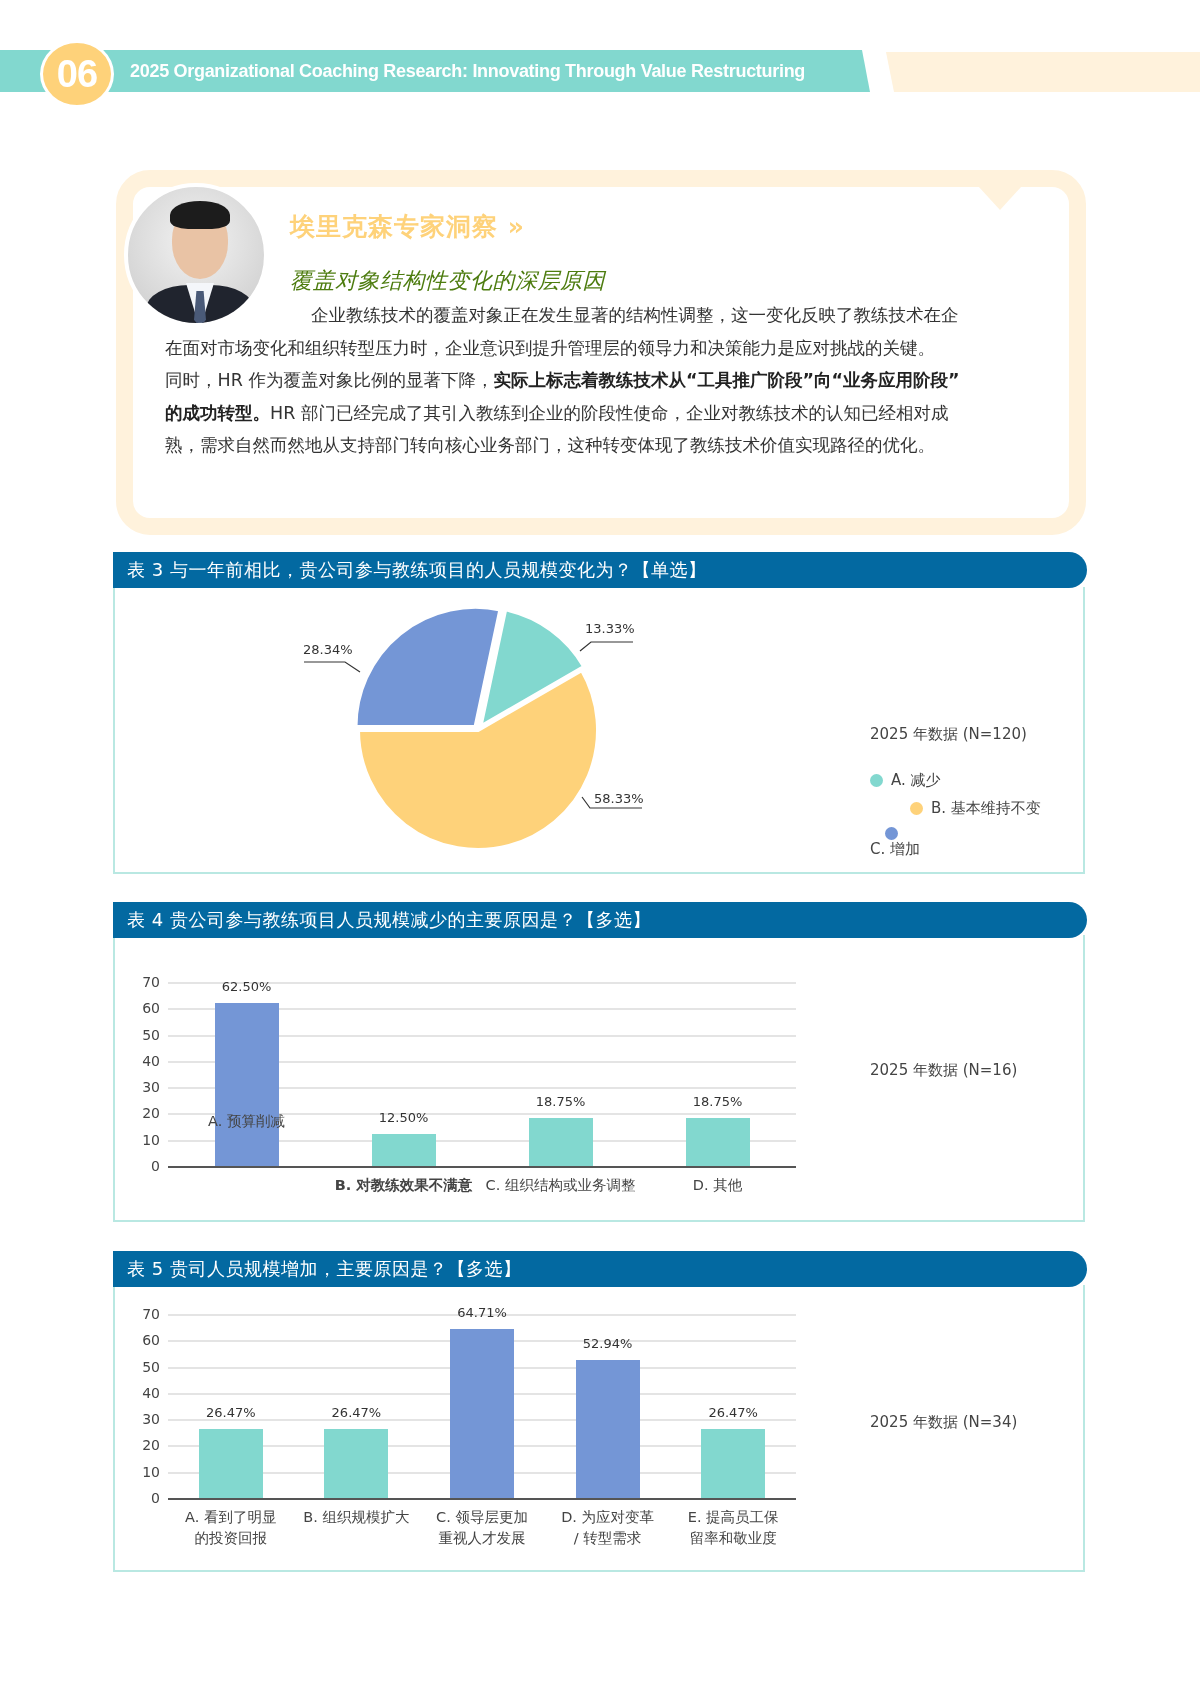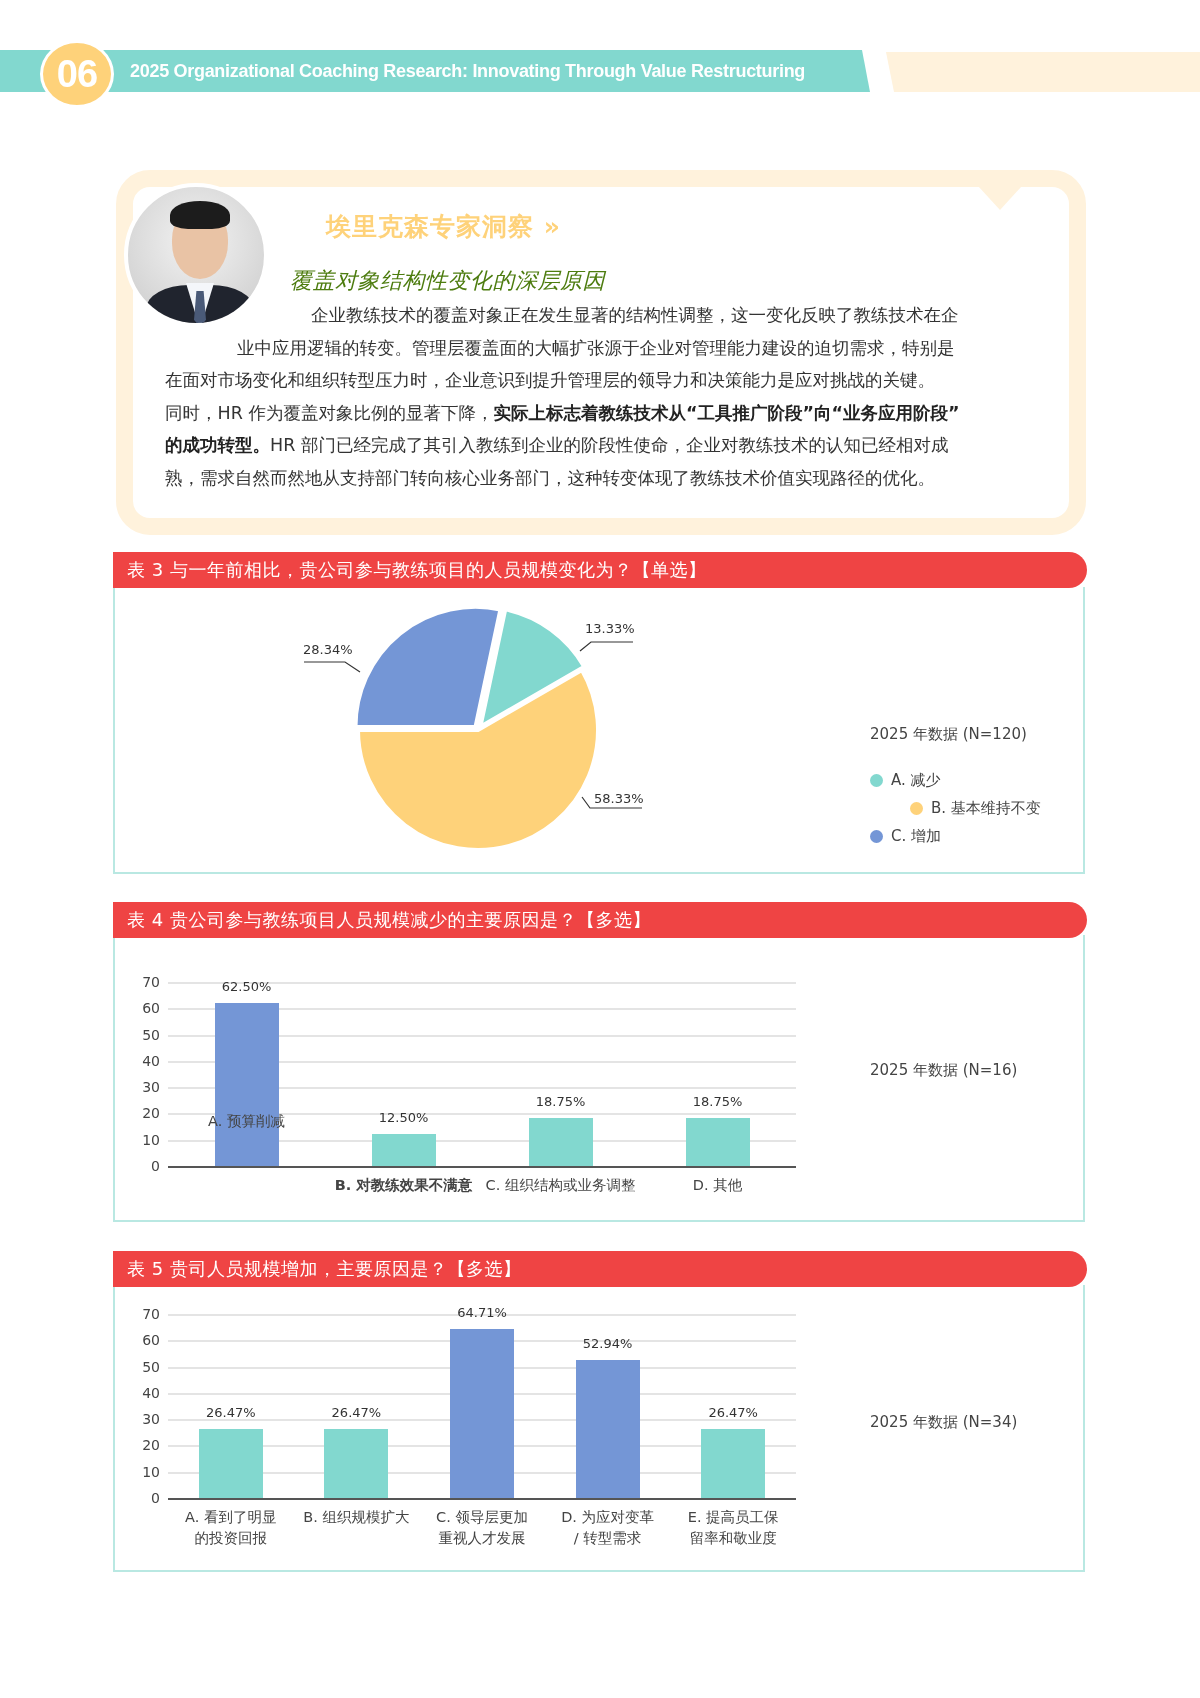--- a/index.html
+++ b/index.html
@@ -29,32 +29,32 @@
     background: #e9c3a5; }
   .av-hair { position: absolute; left: 42px; top: 14px; width: 60px; height: 28px; border-radius: 50% 50% 30% 30%;
     background: #1c1c1c; }
   .av-body { position: absolute; left: 18px; top: 98px; width: 108px; height: 60px; border-radius: 40% 40% 0 0;
     background: #20242e; }
   .av-shirt { position: absolute; left: 58px; top: 96px; width: 28px; height: 46px; background: #f4f6fa;
     clip-path: polygon(0 0, 100% 0, 50% 100%); }
   .av-tie { position: absolute; left: 66px; top: 104px; width: 12px; height: 36px; background: #4a5a78;
     clip-path: polygon(20% 0, 80% 0, 100% 80%, 50% 100%, 0 80%); }
 
-  .ins-title { position: absolute; left: 290px; top: 210px; font-size: 25px; font-weight: bold; color: #fed27a; letter-spacing: 1px; margin-left: 36px; }
+  .ins-title { position: absolute; left: 290px; top: 210px; font-size: 25px; font-weight: bold; color: #fed27a; letter-spacing: 1px; }
   .ins-sub { position: absolute; left: 290px; top: 266px; font-size: 22px; font-style: italic; color: #4d7c0f;
     font-family: Liberation Mono, monospace; letter-spacing: 0.5px; }
   .ins-body { position: absolute; left: 165px; top: 299px; width: 875px; font-size: 17.5px; line-height: 32.5px; color: #333; }
   .ins-line { white-space: nowrap; height: 32.5px; }
   .ins-line.indent1 { padding-left: 146px; }
   .ins-line.indent2 { padding-left: 72px; }
   .ins-body b { font-weight: bold; color: #222; }
 
   
   .panel { position: absolute; left: 113px; width: 972px; border: 2px solid #b9e8e2; border-top: none; background: #fff; }
-  .panel-head { position: absolute; left: 113px; width: 974px; height: 36px; background: #ef4444;
+  .panel-head { position: absolute; left: 113px; width: 974px; height: 36px; background: #0369a1;
     border-radius: 0 22px 22px 0; color: #ffffff; font-size: 18px; line-height: 36px; padding-left: 14px; letter-spacing: 0.5px; }
 
   .n-label { position: absolute; font-size: 15px; color: #444; white-space: nowrap; }
   .legend-item { position: absolute; font-size: 15px; color: #444; display: flex; align-items: center; white-space: nowrap; }
   .dot { width: 13px; height: 13px; border-radius: 50%; margin-right: 8px; display: inline-block; }
 
   .pie-label { position: absolute; font-size: 13px; color: #333; white-space: nowrap; }
 
   
   .ytick { position: absolute; width: 30px; text-align: right; font-size: 14px; color: #444; }
@@ -78,21 +78,20 @@
   <div class="av-body"></div>
   <div class="av-shirt"></div>
   <div class="av-tie"></div>
   <div class="av-head"></div>
   <div class="av-hair"></div>
 </div>
 <div class="ins-title">埃里克森专家洞察 »</div>
 <div class="ins-sub">覆盖对象结构性变化的深层原因</div>
 <div class="ins-body">
   <div class="ins-line indent1"><span>企业教练技术的覆盖对象正在发生显著的结构性调整，这一变化反映了教练技术在企</span></div>
-  <div class="ins-line indent2"><span>业中应用逻辑的转变。管理层覆盖面的大幅扩张源于企业对管理能力建设的迫切需求，特别是</span></div>
   <div class="ins-line"><span>在面对市场变化和组织转型压力时，企业意识到提升管理层的领导力和决策能力是应对挑战的关键。</span></div>
   <div class="ins-line"><span>同时，HR 作为覆盖对象比例的显著下降，</span><b>实际上标志着教练技术从“工具推广阶段”向“业务应用阶段”</b></div>
   <div class="ins-line"><b>的成功转型。</b><span>HR 部门已经完成了其引入教练到企业的阶段性使命，企业对教练技术的认知已经相对成</span></div>
   <div class="ins-line"><span>熟，需求自然而然地从支持部门转向核心业务部门，这种转变体现了教练技术价值实现路径的优化。</span></div>
 </div>
 
 <div class="panel" style="top:587px; height:287px;"></div>
 <div class="panel-head" style="top:552px;">表 3  与一年前相比，贵公司参与教练项目的人员规模变化为？【单选】</div>
 
 <svg id="pie" style="position:absolute; left:340px; top:600px;" width="280" height="260" viewBox="0 0 280 260">
@@ -116,21 +115,21 @@
 
 <div class="n-label" style="left:870px; top:725px;">2025 年数据 (N=120)</div>
 <div class="legend-item" style="left:870px; top:771px;">
   <span class="dot" style="background:#82d8cf"></span>
   <span>A. 减少</span>
 </div>
 <div class="legend-item" style="left:910px; top:799px;">
   <span class="dot" style="background:#fed27a"></span>
   <span>B. 基本维持不变</span>
 </div>
-<div class="legend-item" style="left:870px; top:827px;">
+<div class="legend-item" style="left:870px; top:827px;flex-direction:column;">
   <span class="dot" style="background:#7496d6"></span>
   <span>C. 增加</span>
 </div>
 
 <div class="panel" style="top:935px; height:287px;"></div>
 <div class="panel-head" style="top:902px;">表 4  贵公司参与教练项目人员规模减少的主要原因是？【多选】</div>
 <div id="bar1">
     <div class="ytick" style="left: 130px; top: 1158px;">0</div>
     <div class="ytick" style="left: 130px; top: 1131.71px;">10</div>
     <div class="grid" style="left: 168px; top: 1139.71px; width: 628px;"></div>

